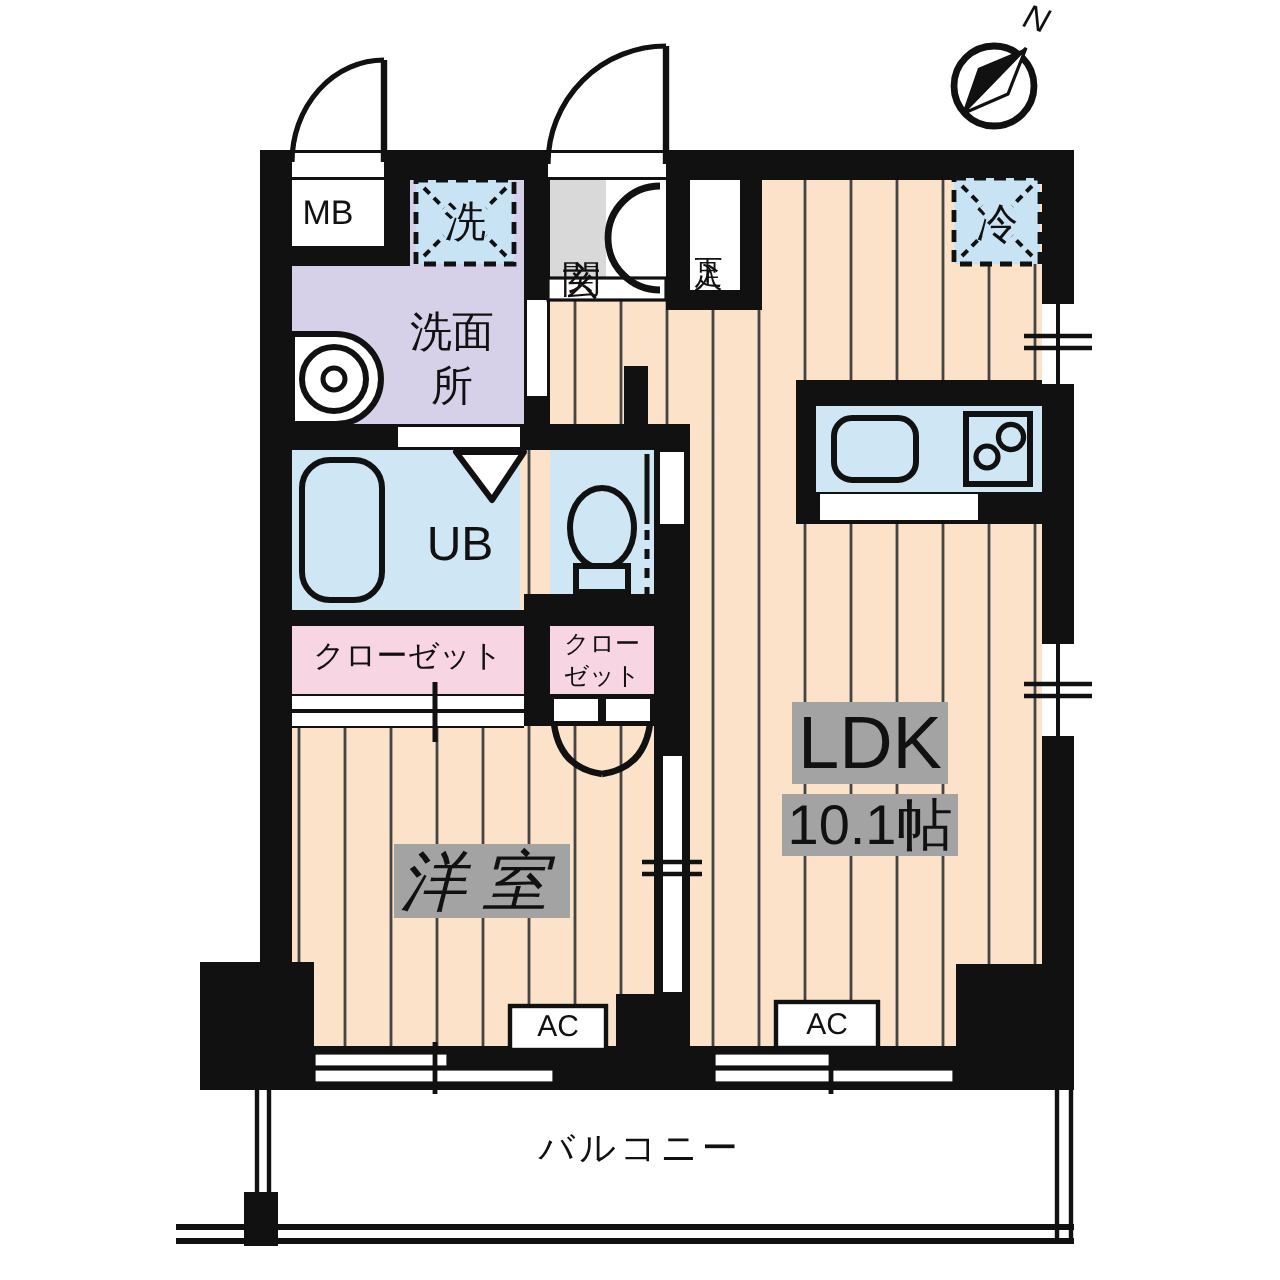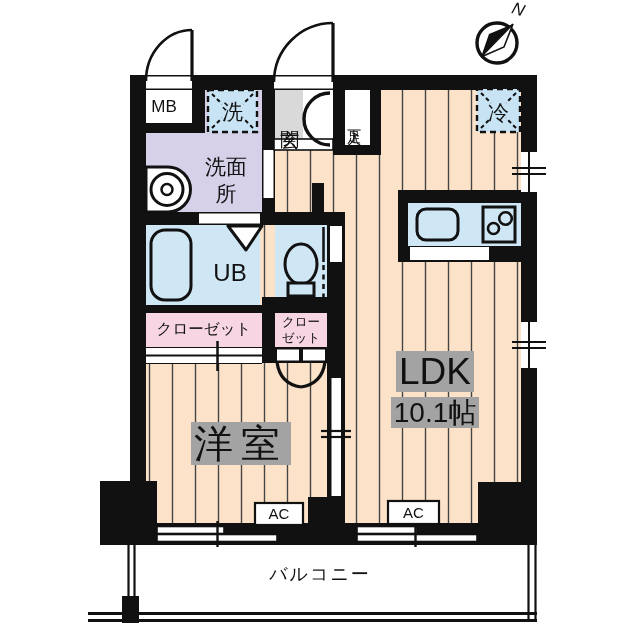--- a/index.html
+++ b/index.html
@@ -173,18 +173,18 @@
   <div class="lbl" style="left:208px;top:99px;width:49px;font-size:21px;">洗</div>
   <div class="lbl vert" style="left:278px;top:92px;height:48px;font-size:19px;">玄関</div>
   <div class="lbl vert" style="left:346px;top:93px;height:52px;font-size:14px;letter-spacing:1px;">下足入</div>
   <div class="lbl" style="left:477px;top:100px;width:43px;font-size:21px;">冷</div>
   <div class="lbl wrap" style="left:198px;top:153px;width:56px;font-size:21px;line-height:1.3;">洗面所</div>
   <div class="lbl" style="left:198px;top:259px;width:64px;font-size:24px;">UB</div>
   <div class="lbl" style="left:146px;top:320px;width:116px;font-size:15.5px;">クローゼット</div>
   <div class="lbl wrap" style="left:278px;top:315px;width:46px;font-size:12.5px;line-height:1.25;">クローゼット</div>
   <div class="lbl" style="left:360px;top:350px;width:150px;font-size:37px;"><span class="floorbg">LDK</span></div>
   <div class="lbl" style="left:350px;top:396px;width:170px;font-size:28px;"><span class="floorbg">10.1帖</span></div>
-  <div class="lbl" style="left:147px;top:421px;width:180px;font-size:39px;letter-spacing:8px;text-indent:8px;"><span class="floorbg">洋室</span></div>
+  <div class="lbl" style="left:147px;top:421px;width:180px;font-size:33px;letter-spacing:8px;text-indent:8px;font-style:italic;"><span class="floorbg">洋室</span></div>
   <div class="lbl" style="left:255px;top:505px;width:48px;font-size:15px;">AC</div>
   <div class="lbl" style="left:388px;top:504px;width:51px;font-size:15px;">AC</div>
   <div class="lbl" style="left:240px;top:564px;width:160px;font-size:18px;letter-spacing:2px;">バルコニー</div>
   <div class="lbl" style="left:506px;top:0px;width:24px;font-size:17px;font-style:italic;transform:rotate(18deg);">N</div>
 </div>
 
 </body></html>

